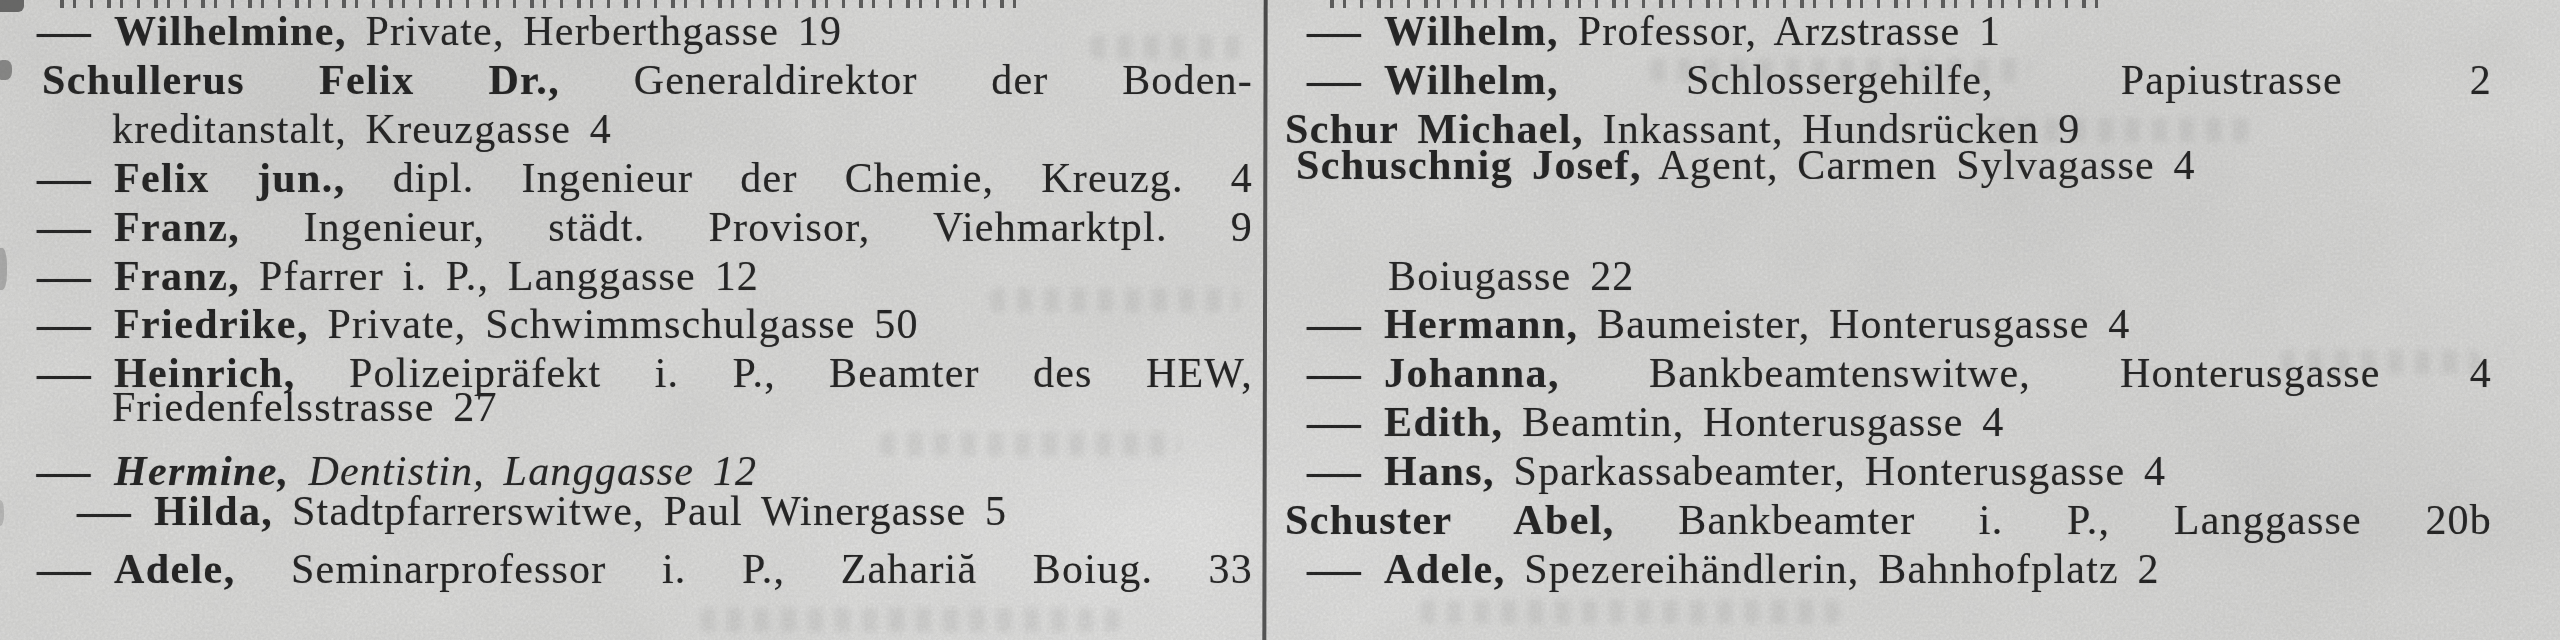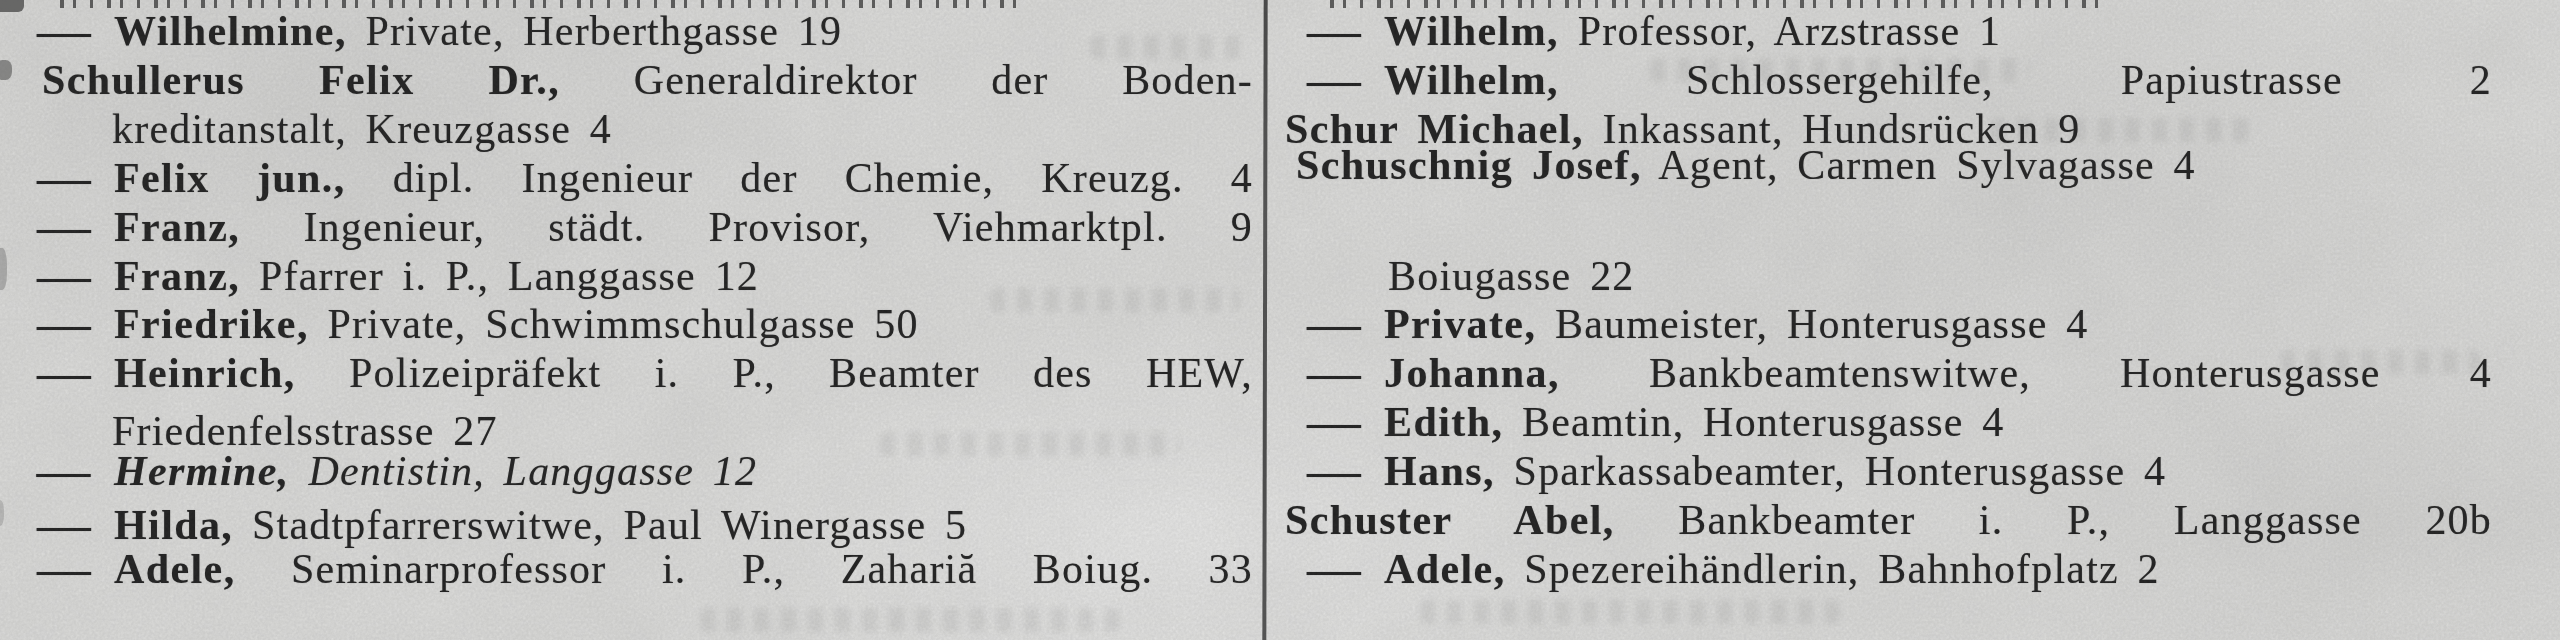--- a/index.html
+++ b/index.html
@@ -107,32 +107,32 @@
 
   <div class="col col-left">
       <div class="line s-dash" style="top: 10px;"><span class="dash">—</span><span class="b">Wilhelmine,</span><span class="t"> Private, Herberthgasse 19</span></div>
       <div class="line s-surname j" style="top: 58.9px;"><span class="b">Schullerus Felix Dr.,</span><span class="t"> Generaldirektor der Boden-</span></div>
       <div class="line s-indent" style="top: 107.8px;"><span class="t">kreditanstalt, Kreuzgasse 4</span></div>
       <div class="line s-dash j" style="top: 156.7px;"><span class="dash">—</span><span class="b">Felix jun.,</span><span class="t"> dipl. Ingenieur der Chemie, Kreuzg. 4</span></div>
       <div class="line s-dash j" style="top: 205.6px;"><span class="dash">—</span><span class="b">Franz,</span><span class="t"> Ingenieur, städt. Provisor, Viehmarktpl. 9</span></div>
       <div class="line s-dash" style="top: 254.5px;"><span class="dash">—</span><span class="b">Franz,</span><span class="t"> Pfarrer i. P., Langgasse 12</span></div>
       <div class="line s-dash" style="top: 303.4px;"><span class="dash">—</span><span class="b">Friedrike,</span><span class="t"> Private, Schwimmschulgasse 50</span></div>
       <div class="line s-dash j" style="top: 352.3px;"><span class="dash">—</span><span class="b">Heinrich,</span><span class="t"> Polizeipräfekt i. P., Beamter des HEW,</span></div>
-      <div class="line s-indent" style="top: 410px; text-align: right;"><span class="t">Friedenfelsstrasse 27</span></div>
+      <div class="line s-indent" style="top: 386px; text-align: right;"><span class="t">Friedenfelsstrasse 27</span></div>
       <div class="line s-dash" style="top: 450.1px; font-style: italic;"><span class="dash">—</span><span class="b">Hermine,</span><span class="t"> Dentistin, Langgasse 12</span></div>
-      <div class="line s-dash" style="top: 504px;"><span class="dash">—</span><span class="b">Hilda,</span><span class="t"> Stadtpfarrerswitwe, Paul Winergasse 5</span></div>
+      <div class="line s-dash" style="top: 490px; margin-left: 40px;"><span class="dash">—</span><span class="b">Hilda,</span><span class="t"> Stadtpfarrerswitwe, Paul Winergasse 5</span></div>
       <div class="line s-dash j" style="top: 547.9px;"><span class="dash">—</span><span class="b">Adele,</span><span class="t"> Seminarprofessor i. P., Zahariă Boiug. 33</span></div>
     </div>
   <div class="col col-right">
       <div class="line s-dash" style="top: 10px;"><span class="dash">—</span><span class="b">Wilhelm,</span><span class="t"> Professor, Arzstrasse 1</span></div>
       <div class="line s-dash j" style="top: 58.9px;"><span class="dash">—</span><span class="b">Wilhelm,</span><span class="t"> Schlossergehilfe, Papiustrasse 2</span></div>
       <div class="line s-surname" style="top: 107.8px;"><span class="b">Schur Michael,</span><span class="t"> Inkassant, Hundsrücken 9</span></div>
       <div class="line s-surname" style="top: 144px; margin-left: 11px;"><span class="b">Schuschnig Josef,</span><span class="t"> Agent, Carmen Sylvagasse 4</span></div>
       <div class="line s-indent" style="top: 254.5px;"><span class="t">Boiugasse 22</span></div>
-      <div class="line s-dash" style="top: 303.4px;"><span class="dash">—</span><span class="b">Private,</span><span class="t"> Baumeister, Honterusgasse 4</span></div>
+      <div class="line s-dash" style="top: 303.4px;"><span class="dash">—</span><span class="b">Hermann,</span><span class="t"> Baumeister, Honterusgasse 4</span></div>
       <div class="line s-dash j" style="top: 352.3px;"><span class="dash">—</span><span class="b">Johanna,</span><span class="t"> Bankbeamtenswitwe, Honterusgasse 4</span></div>
       <div class="line s-dash" style="top: 401.2px;"><span class="dash">—</span><span class="b">Edith,</span><span class="t"> Beamtin, Honterusgasse 4</span></div>
       <div class="line s-dash" style="top: 450.1px;"><span class="dash">—</span><span class="b">Hans,</span><span class="t"> Sparkassabeamter, Honterusgasse 4</span></div>
       <div class="line s-surname j" style="top: 499px;"><span class="b">Schuster Abel,</span><span class="t"> Bankbeamter i. P., Langgasse 20b</span></div>
       <div class="line s-dash" style="top: 547.9px;"><span class="dash">—</span><span class="b">Adele,</span><span class="t"> Spezereihändlerin, Bahnhofplatz 2</span></div>
     </div>
 
   <svg class="noise" width="2560" height="640">
     <filter id="grainFine" x="0" y="0" width="100%" height="100%">
       <feTurbulence type="fractalNoise" baseFrequency="0.38" numOctaves="2" seed="7" stitchTiles="stitch"></feTurbulence>

